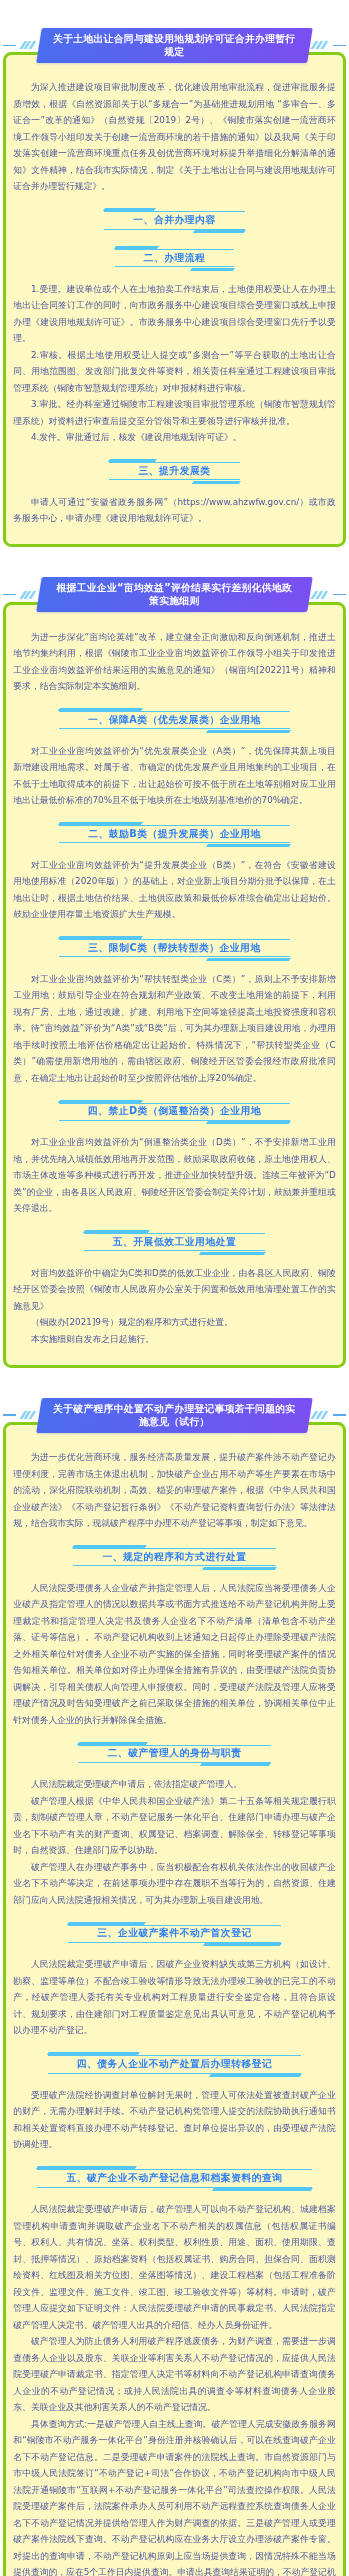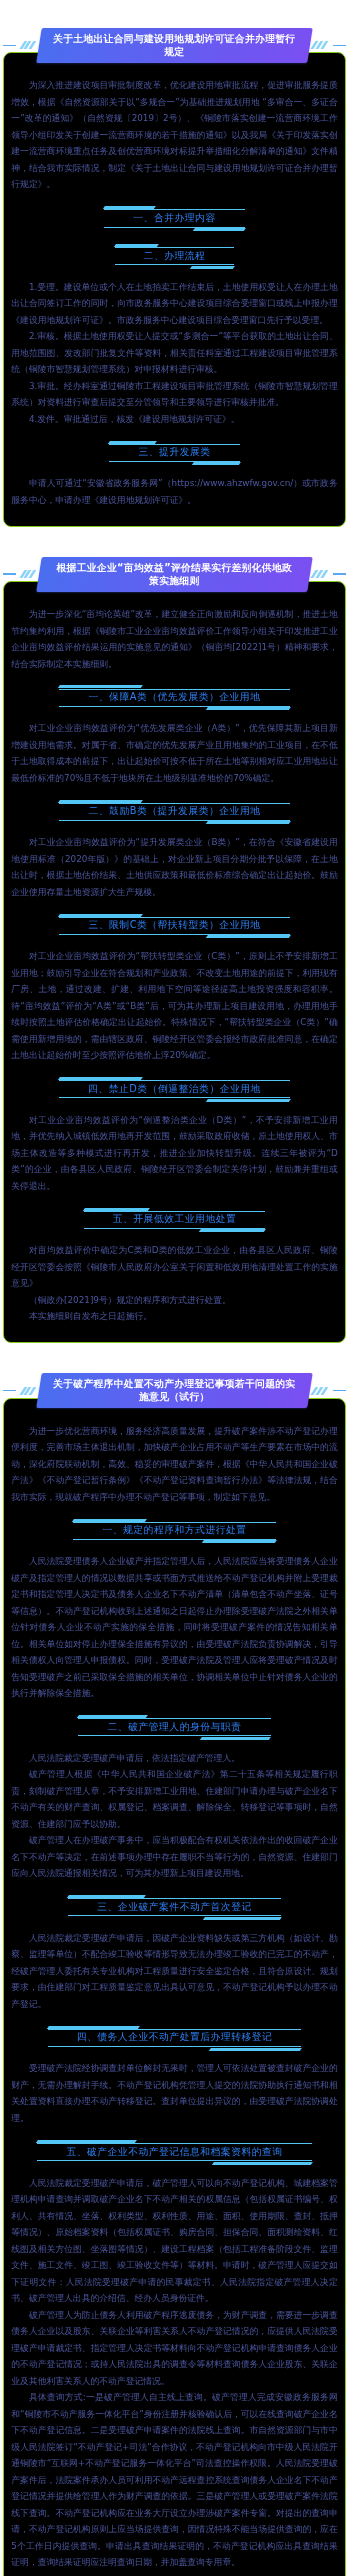--- a/index.html
+++ b/index.html
@@ -6,26 +6,26 @@
   body{font-family:"DejaVu Sans","Liberation Sans",sans-serif;}
   #doc{width:349px;margin:0 auto;padding:28px 0 13.4px;}
   .sec{margin-bottom:30px;}
   .sec:last-child{margin-bottom:0;}
   .banner-row{display:flex;align-items:center;justify-content:center;position:relative;z-index:2;margin-bottom:-10.3px;}
   .edge-line{width:13.4px;height:1.5px;background:#58a8f2;flex:0 0 auto;margin:0 2.6px;}
   .slashes{display:flex;flex:0 0 auto;margin:0 3.1px;}
   .slashes i{display:block;width:2.6px;height:7.7px;background:#8bd4f8;transform:skewX(-32deg);margin-right:2.1px;border-radius:0.5px;}
   .banner{background:linear-gradient(95deg,#4a6ef0 0%,#7b4ff2 100%);transform:skewX(-9deg);border-radius:2.1px;padding:4.1px 13.4px;max-width:294px;box-shadow:0 1px 2.1px rgba(74,110,240,.25);}
   .banner .bt{display:block;transform:skewX(9deg);color:#ffffff;font-size:9.8px;font-weight:bold;text-align:center;line-height:1.35;letter-spacing:0.3px;}
-  .card{position:relative;z-index:1;margin:0 3.1px;background:#000000;border:1px solid #84cc16;border-radius:8.2px;padding:24px 7.2px 17.5px;}
+  .card{position:relative;z-index:1;margin:0 3.1px;background:#fef9c3;border:3px solid #84cc16;border-radius:8.2px;padding:24px 7.2px 17.5px;}
   .para,.subhead,.paralead{font-size:8.8px;line-height:16.5px;margin:0;text-indent:2em;text-align:justify;word-break:break-all;}
   .para{color:#4c57a0;}
   .sec-head{text-align:center;margin:13.4px 0 10.3px;}
   .sec-head .inner{display:inline-block;position:relative;padding:5.7px 2.1px;}
-  .sec-title{color:#2e80f5;font-size:9.8px;font-weight:normal;letter-spacing:0.5px;white-space:nowrap;}
+  .sec-title{color:#2e80f5;font-size:9.8px;font-weight:bold;letter-spacing:0.5px;white-space:nowrap;}
   .deco{position:absolute;left:-27px;right:-27px;height:4.1px;}
   .deco-top{top:0;}
   .deco-bottom{bottom:0;}
   .deco-top::before{content:'';position:absolute;left:0;right:0;bottom:0;height:1px;background:#53c6f6;}
   .deco-top::after{content:'';position:absolute;left:0;top:0;width:36%;height:2.6px;background:#53c6f6;transform:skewX(-35deg);}
   .deco-bottom::before{content:'';position:absolute;left:0;right:0;top:0;height:1px;background:#53c6f6;}
   .deco-bottom::after{content:'';position:absolute;right:0;bottom:0;width:36%;height:2.6px;background:#53c6f6;transform:skewX(-35deg);}
 </style>
 </head>
 <body>
@@ -112,21 +112,21 @@
           <i></i>
         </span>
         <span class="edge-line"></span>
       </div>
       <div class="card">
         <p class="para">为进一步优化营商环境，服务经济高质量发展，提升破产案件涉不动产登记办理便利度，完善市场主体退出机制，加快破产企业占用不动产等生产要素在市场中的流动，深化府院联动机制，高效、稳妥的审理破产案件，根据《中华人民共和国企业破产法》《不动产登记暂行条例》《不动产登记资料查询暂行办法》等法律法规，结合我市实际，现就破产程序中办理不动产登记等事项，制定如下意见。</p>
         <div class="sec-head"><span class="inner"><span class="deco deco-top"></span><span class="sec-title">一、规定的程序和方式进行处置</span><span class="deco deco-bottom"></span></span></div>
         <p class="para">人民法院受理债务人企业破产并指定管理人后，人民法院应当将受理债务人企业破产及指定管理人的情况以数据共享或书面方式推送给不动产登记机构并附上受理裁定书和指定管理人决定书及债务人企业名下不动产清单（清单包含不动产坐落、证号等信息）。不动产登记机构收到上述通知之日起停止办理除受理破产法院之外相关单位针对债务人企业不动产实施的保全措施，同时将受理破产案件的情况告知相关单位。相关单位如对停止办理保全措施有异议的，由受理破产法院负责协调解决，引导相关债权人向管理人申报债权。同时，受理破产法院及管理人应将受理破产情况及时告知受理破产之前已采取保全措施的相关单位，协调相关单位中止针对债务人企业的执行并解除保全措施。</p>
         <div class="sec-head"><span class="inner"><span class="deco deco-top"></span><span class="sec-title">二、破产管理人的身份与职责</span><span class="deco deco-bottom"></span></span></div>
         <p class="para">人民法院裁定受理破产申请后，依法指定破产管理人。</p>
-        <p class="para">破产管理人根据《中华人民共和国企业破产法》第二十五条等相关规定履行职责，刻制破产管理人章，不予安排新增工业用地、住建部门申请办理与破产企业名下不动产有关的财产查询、权属登记、档案调查、解除保全、转移登记等事项时，自然资源、住建部门应予以协助。</p>
+        <p class="para">破产管理人根据《中华人民共和国企业破产法》第二十五条等相关规定履行职责，刻制破产管理人章，不动产登记服务一体化平台、住建部门申请办理与破产企业名下不动产有关的财产查询、权属登记、档案调查、解除保全、转移登记等事项时，自然资源、住建部门应予以协助。</p>
         <p class="para">破产管理人在办理破产事务中，应当积极配合有权机关依法作出的收回破产企业名下不动产等决定，在前述事项办理中存在履职不当等行为的，自然资源、住建部门应向人民法院通报相关情况，可为其办理新上项目建设用地。</p>
         <div class="sec-head"><span class="inner"><span class="deco deco-top"></span><span class="sec-title">三、企业破产案件不动产首次登记</span><span class="deco deco-bottom"></span></span></div>
         <p class="para">人民法院裁定受理破产申请后，因破产企业资料缺失或第三方机构（如设计、勘察、监理等单位）不配合竣工验收等情形导致无法办理竣工验收的已完工的不动产，经破产管理人委托有关专业机构对工程质量进行安全鉴定合格，且符合原设计、规划要求，由住建部门对工程质量鉴定意见出具认可意见，不动产登记机构予以办理不动产登记。</p>
         <div class="sec-head"><span class="inner"><span class="deco deco-top"></span><span class="sec-title">四、债务人企业不动产处置后办理转移登记</span><span class="deco deco-bottom"></span></span></div>
         <p class="para">受理破产法院经协调查封单位解封无果时，管理人可依法处置被查封破产企业的财产，无需办理解封手续。不动产登记机构凭管理人提交的法院协助执行通知书和相关处置资料直接办理不动产转移登记。查封单位提出异议的，由受理破产法院协调处理。</p>
         <div class="sec-head"><span class="inner"><span class="deco deco-top"></span><span class="sec-title">五、破产企业不动产登记信息和档案资料的查询</span><span class="deco deco-bottom"></span></span></div>
         <p class="para">人民法院裁定受理破产申请后，破产管理人可以向不动产登记机构、城建档案管理机构申请查询并调取破产企业名下不动产相关的权属信息（包括权属证书编号、权利人、共有情况、坐落、权利类型、权利性质、用途、面积、使用期限、查封、抵押等情况）、原始档案资料（包括权属证书、购房合同、担保合同、面积测绘资料、红线图及相关方位图、坐落图等情况）、建设工程档案（包括工程准备阶段文件、监理文件、施工文件、竣工图、竣工验收文件等）等材料。申请时，破产管理人应提交如下证明文件：人民法院受理破产申请的民事裁定书、人民法院指定破产管理人决定书、破产管理人出具的介绍信、经办人员身份证件。</p>
         <p class="para">破产管理人为防止债务人利用破产程序逃废债务，为财产调查，需要进一步调查债务人企业以及股东、关联企业等利害关系人不动产登记情况的，应提供人民法院受理破产申请裁定书、指定管理人决定书等材料向不动产登记机构申请查询债务人企业的不动产登记情况；或持人民法院出具的调查令等材料查询债务人企业股东、关联企业及其他利害关系人的不动产登记情况。</p>
         <p class="para">具体查询方式:一是破产管理人自主线上查询。破产管理人完成安徽政务服务网和“铜陵市不动产服务一体化平台”身份注册并核验确认后，可以在线查询破产企业名下不动产登记信息。二是受理破产申请案件的法院线上查询。市自然资源部门与市中级人民法院签订“不动产登记+司法”合作协议，不动产登记机构向市中级人民法院开通铜陵市“互联网+不动产登记服务一体化平台”司法查控操作权限。人民法院受理破产案件后，法院案件承办人员可利用不动产远程查控系统查询债务人企业名下不动产登记情况并提供给管理人作为财产调查的依据。三是破产管理人或受理破产案件法院线下查询。不动产登记机构应在业务大厅设立办理涉破产案件专窗。对提出的查询申请，不动产登记机构原则上应当场提供查询，因情况特殊不能当场提供查询的，应在5个工作日内提供查询。申请出具查询结果证明的，不动产登记机构应出具查询结果证明，查询结果证明应注明查询日期，并加盖查询专用章。</p>
       </div>

